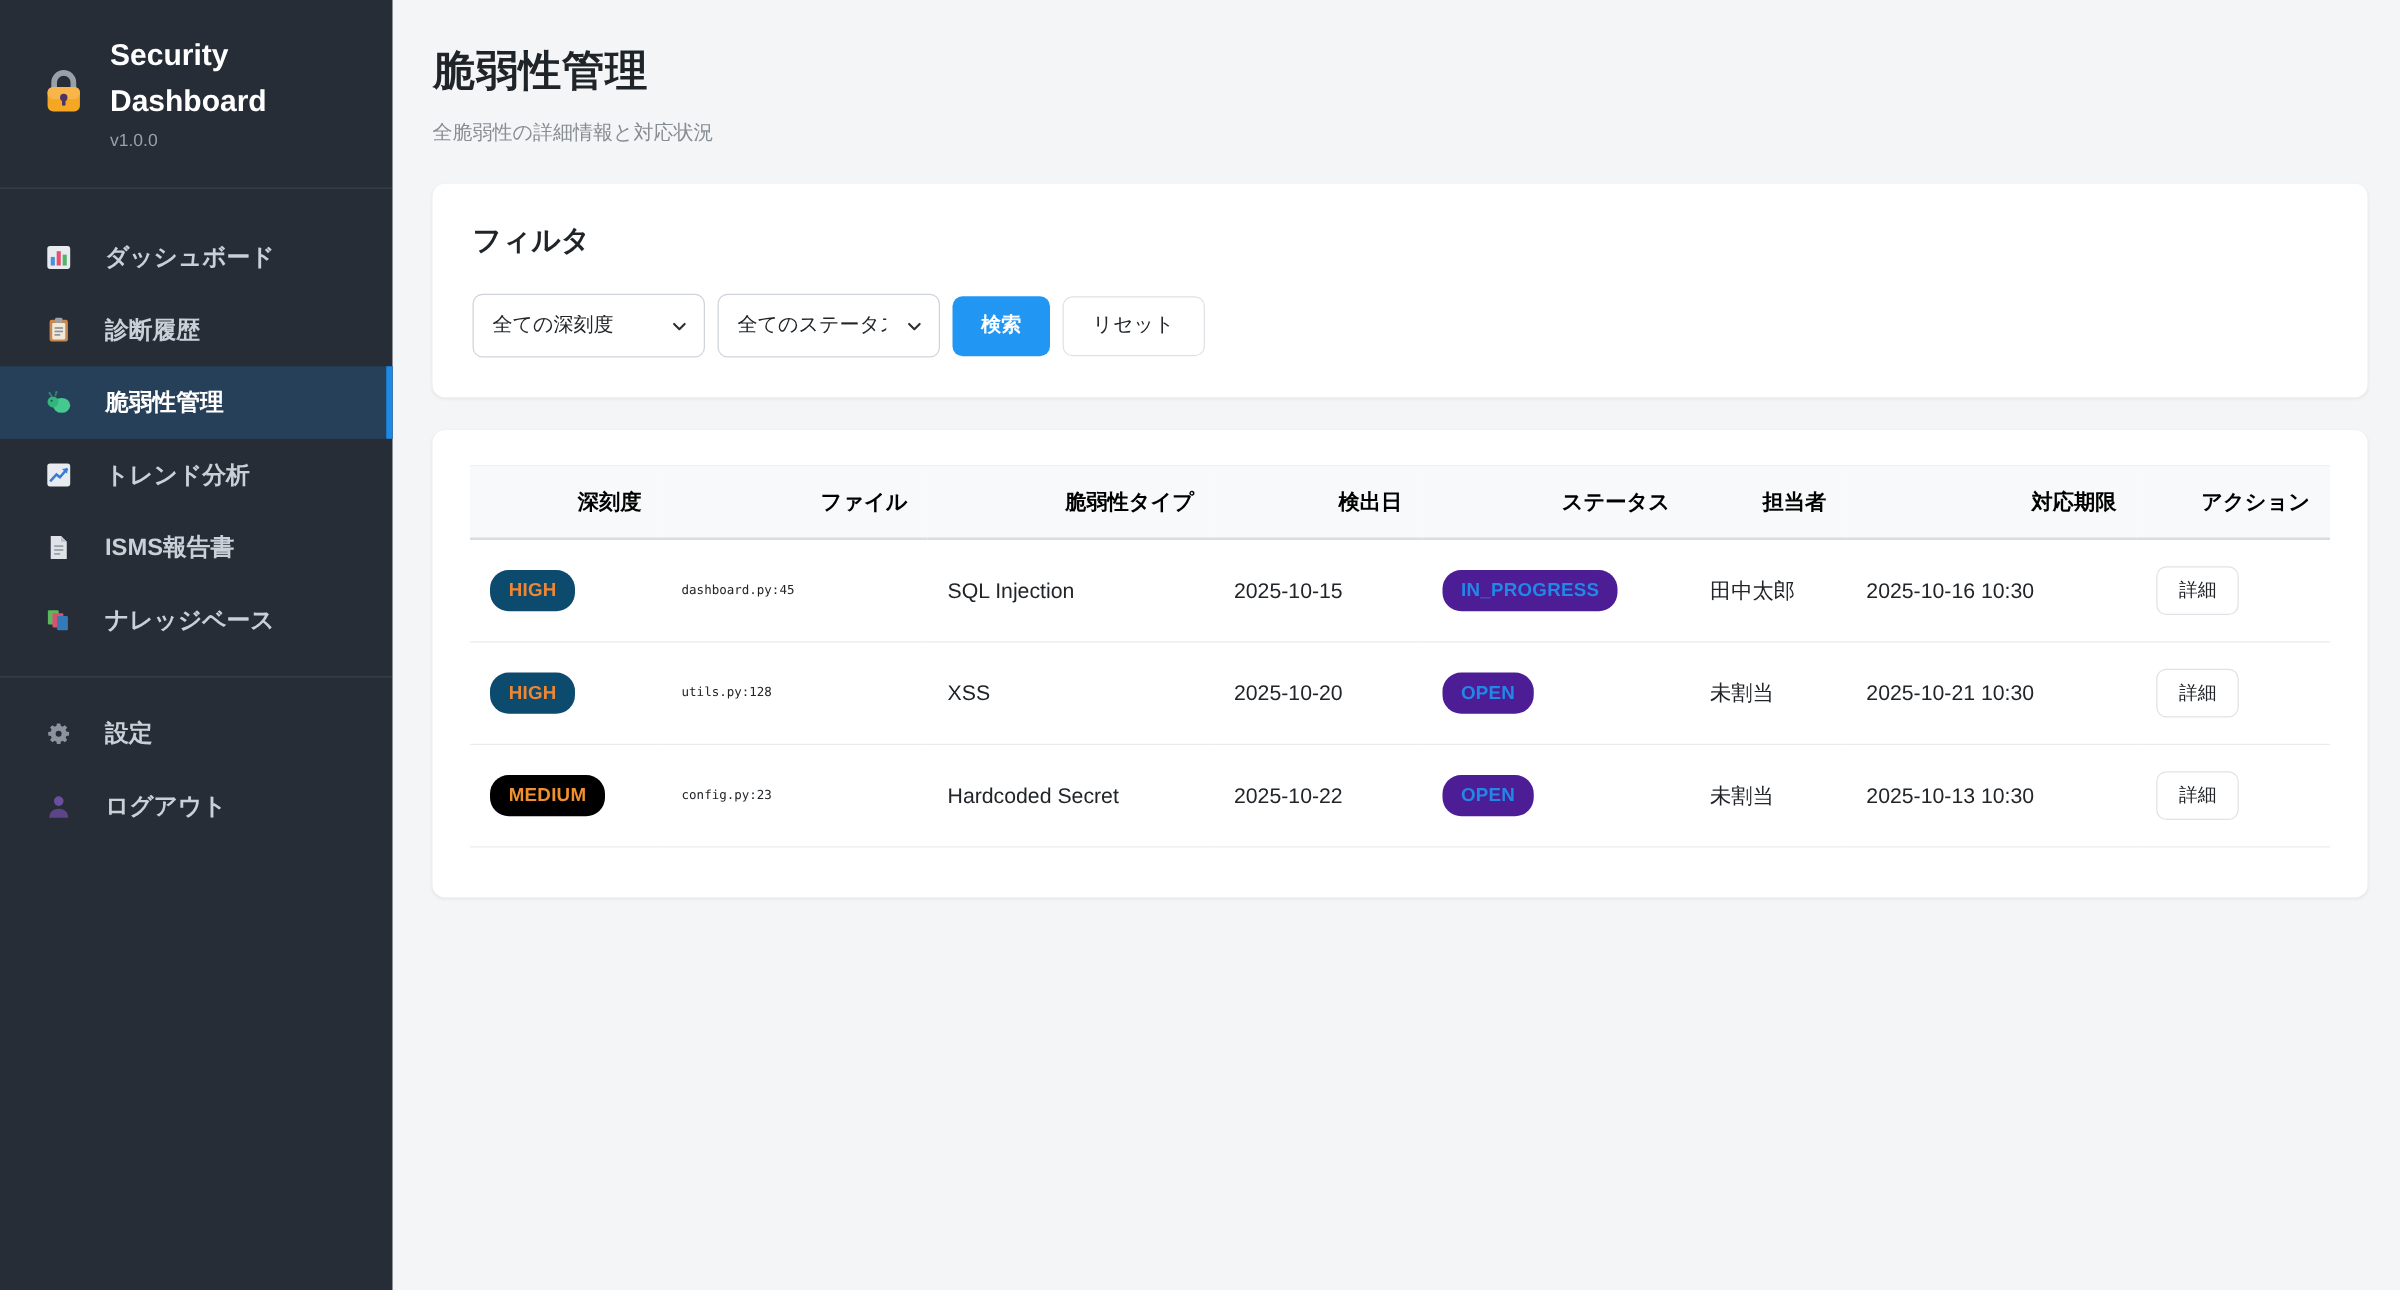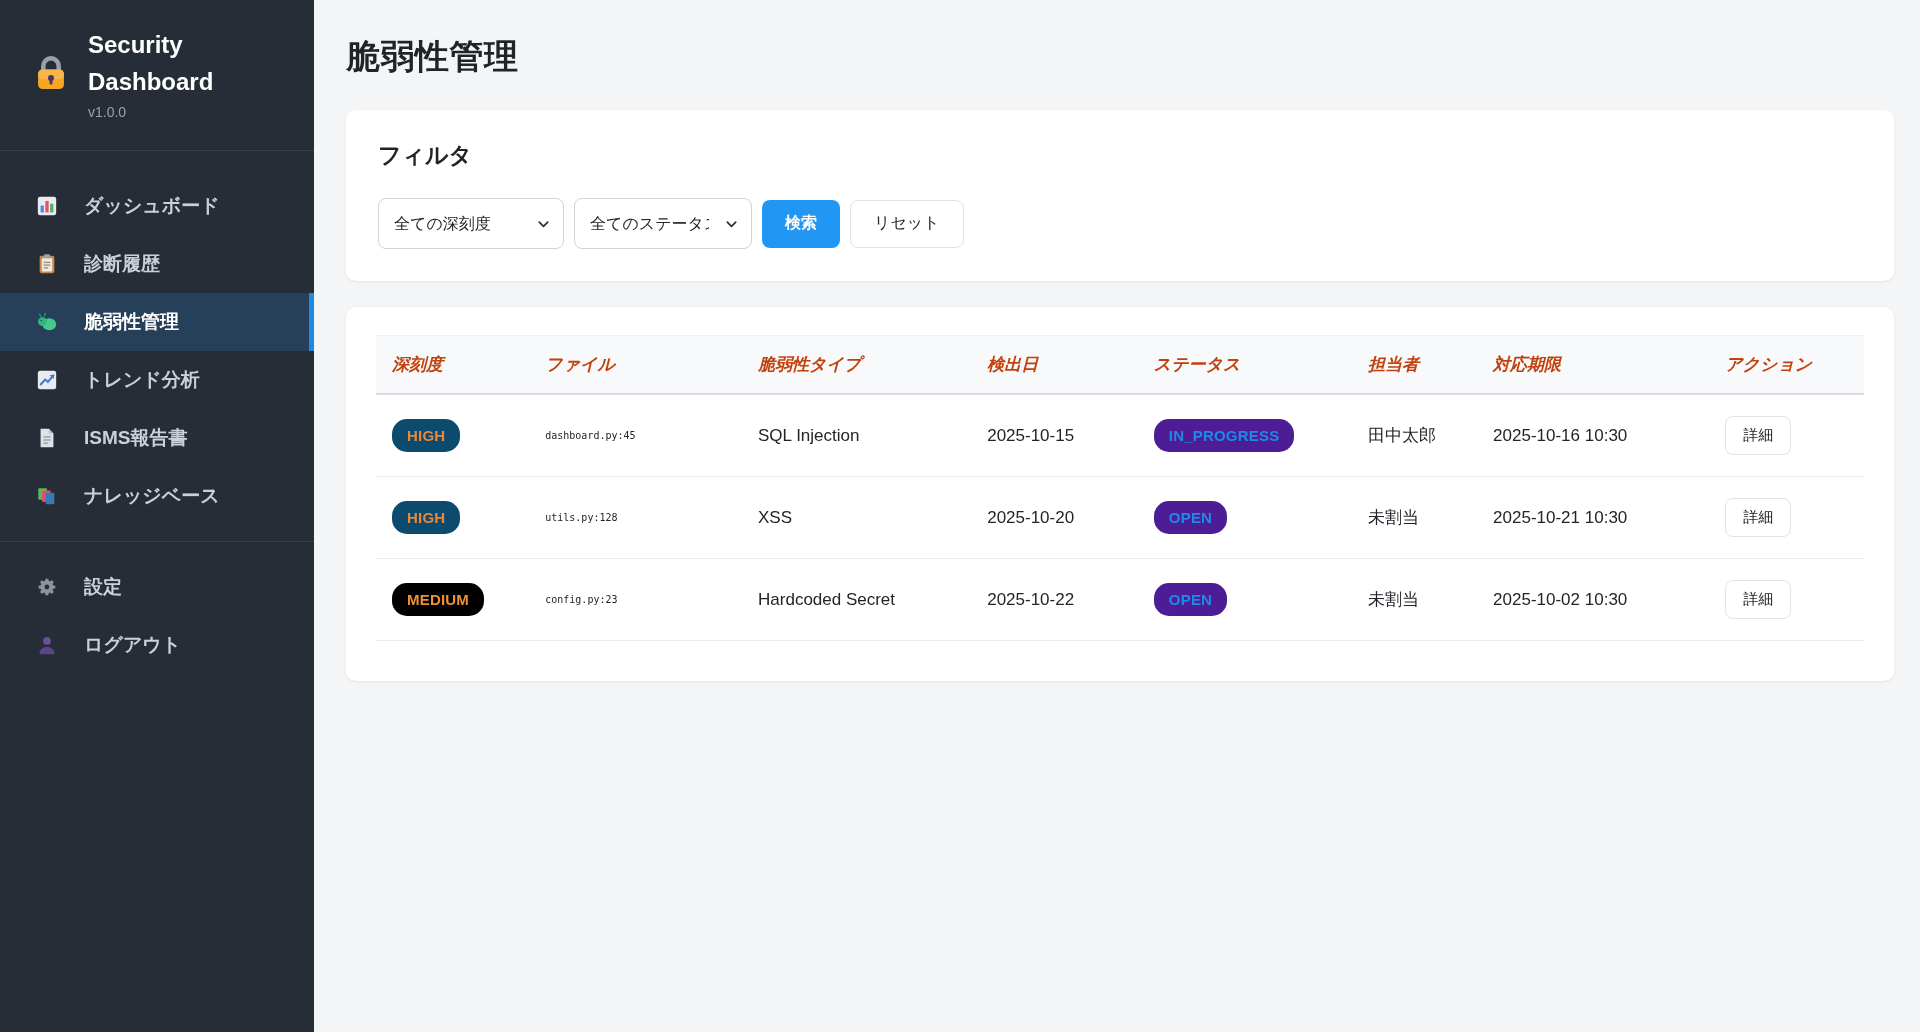--- a/index.html
+++ b/index.html
@@ -88,27 +88,26 @@
     background: #ffffff; color: #212529;
     border: 1px solid #dee2e6; border-radius: 8px;
     font-family: "Liberation Sans", sans-serif; font-size: 16px;
     cursor: pointer;
   }
 
   
   .table-card { margin-top: 26px; padding: 28px 30px 40px; }
   table { width: 100%; border-collapse: collapse; }
   thead th {
-    background: #f8f9fa; text-align: left;
-    font-size: 17px; font-weight: 700; color: #c2410c;
+    background: #f8f9fa; text-align: right;
+    font-size: 17px; font-weight: 700; color: #000000;
     padding: 17px 16px;
     border-top: 1px solid #eef0f2;
     border-bottom: 2px solid #d9dde1;
     white-space: nowrap;
-    font-style: italic;
   }
   tbody td {
     padding: 21px 16px;
     border-bottom: 1px solid #e9ecef;
     font-size: 17px; color: #212529;
     white-space: nowrap;
   }
   .file-cell { font-family: "DejaVu Sans Mono", "Liberation Mono", monospace; font-size: 10px; }
 
   .badge {
@@ -244,20 +243,21 @@
           <path d="M3.8 21.5 c0-4.8 3.7-7.4 8.2-7.4 s8.2 2.6 8.2 7.4 v0.5 H3.8 Z" fill="#5d4488"></path>
         </svg>
       </span>
       <span class="nav-label">ログアウト</span>
     </div>
   </nav>
 </aside>
 
 <main class="main">
   <h1 class="page-title">脆弱性管理</h1>
+  <p class="page-subtitle">全脆弱性の詳細情報と対応状況</p>
 
   <section class="card filter-card">
     <h2 class="filter-title">フィルタ</h2>
     <div class="filter-row">
       <span class="select-wrap sev-select">
         <select>
           <option>全ての深刻度</option>
         </select>
         <span class="chevron">
           <svg width="15" height="15" viewBox="0 0 16 16">
@@ -325,19 +325,19 @@
           <td>2025-10-21 10:30</td>
           <td><button class="detail-btn">詳細</button></td>
         </tr>
         <tr>
           <td><span class="badge sev-MEDIUM">MEDIUM</span></td>
           <td class="file-cell">config.py:23</td>
           <td>Hardcoded Secret</td>
           <td>2025-10-22</td>
           <td><span class="status-badge">OPEN</span></td>
           <td>未割当</td>
-          <td>2025-10-02 10:30</td>
+          <td>2025-10-13 10:30</td>
           <td><button class="detail-btn">詳細</button></td>
         </tr>
       </tbody>
     </table>
   </section>
 </main>
 
 </body></html>

